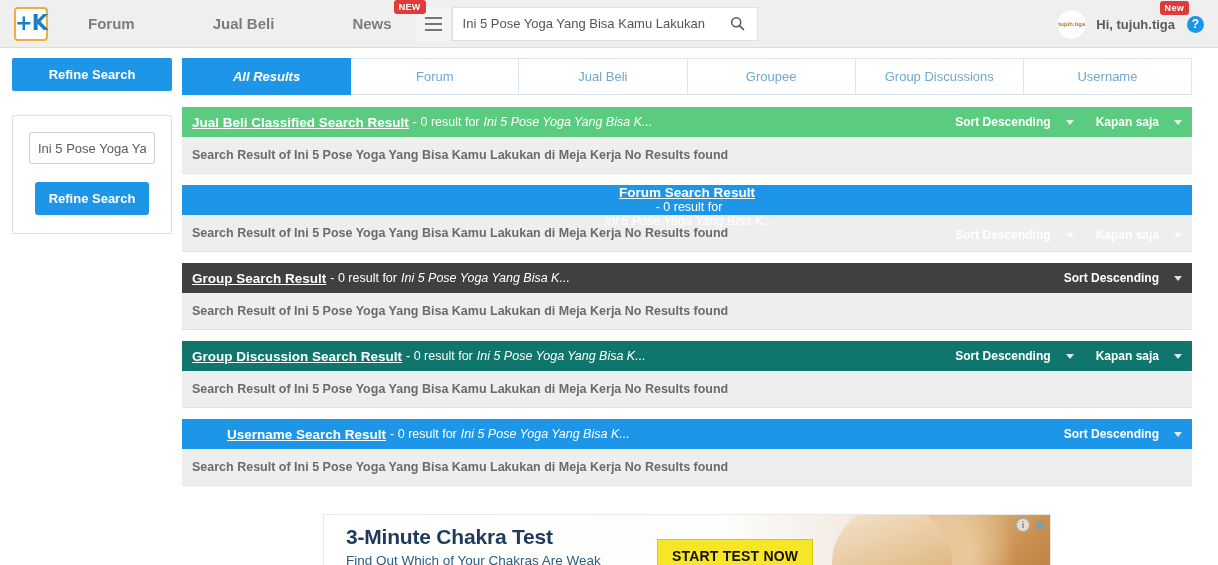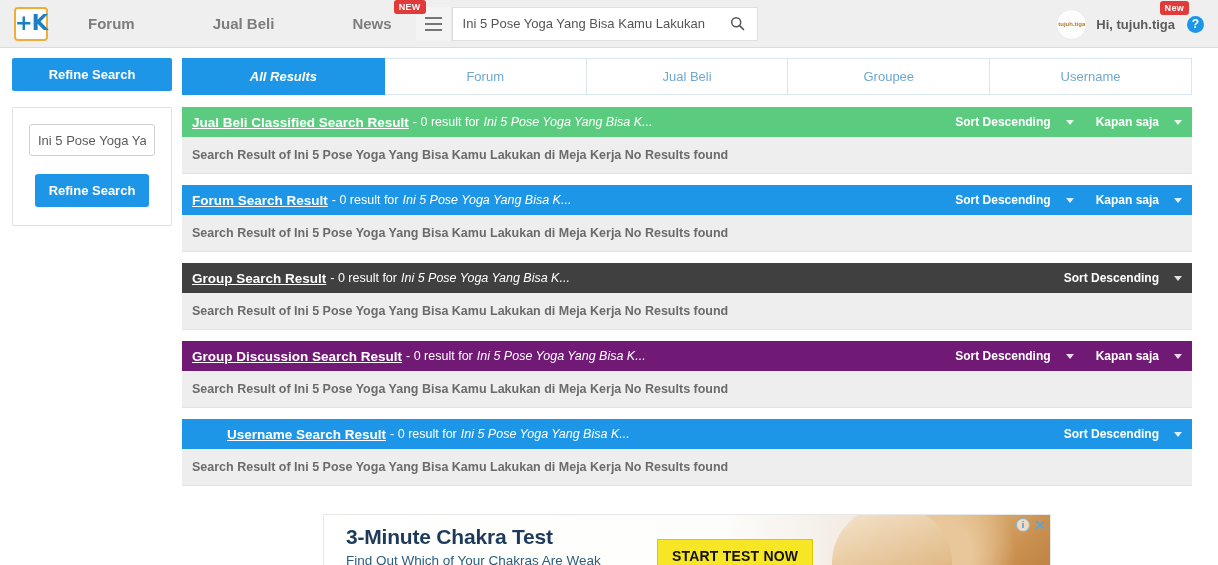--- a/index.html
+++ b/index.html
@@ -129,21 +129,21 @@
   .refine-head {
     background: #1e96e8;
     color: #fff;
     font-size: 13px; font-weight: bold;
     text-align: center;
     padding: 9px 0;
     border-radius: 2px;
     cursor: pointer;
   }
   .refine-panel {
-    margin-top: 16px;
+    margin-top: 24px;
     border: 1px solid #e0e0e0;
     background: #fff;
     padding: 16px 14px 18px 14px;
     text-align: center;
     border-radius: 2px;
   }
   .refine-input {
     width: 126px; height: 32px;
     border: 1px solid #cfcfcf;
     border-radius: 3px;
@@ -356,20 +356,23 @@
       <div class="tab">
         <span>Forum</span>
       </div>
       <div class="tab">
         <span>Jual Beli</span>
       </div>
       <div class="tab">
         <span>Groupee</span>
       </div>
       <div class="tab">
+        <span>Group Discussions</span>
+      </div>
+      <div class="tab">
         <span>Username</span>
       </div>
     </div>
 
     <div class="block">
       <div class="block-head" style="background: rgb(91, 204, 127);">
         <span class="title">Jual Beli Classified Search Result</span>
         <span class="sub">- 0 result for</span>
         <span class="sub"><i>Ini 5 Pose Yoga Yang Bisa K...</i></span>
         <span class="head-tools">
@@ -380,21 +383,21 @@
           <span class="tool">
             <span>Kapan saja</span>
             <span class="caret"></span>
           </span>
         </span>
       </div>
       <div class="block-body">Search Result of Ini 5 Pose Yoga Yang Bisa Kamu Lakukan di Meja Kerja No Results found</div>
     </div>
 
     <div class="block">
-      <div class="block-head" style="background: rgb(30, 150, 232);">
+      <div class="block-head" style="background: rgb(30, 150, 232); flex-direction: column;">
         <span class="title">Forum Search Result</span>
         <span class="sub">- 0 result for</span>
         <span class="sub"><i>Ini 5 Pose Yoga Yang Bisa K...</i></span>
         <span class="head-tools">
           <span class="tool">
             <span>Sort Descending</span>
             <span class="caret"></span>
           </span>
           <span class="tool">
             <span>Kapan saja</span>
@@ -414,21 +417,21 @@
           <span class="tool">
             <span>Sort Descending</span>
             <span class="caret"></span>
           </span>
         </span>
       </div>
       <div class="block-body">Search Result of Ini 5 Pose Yoga Yang Bisa Kamu Lakukan di Meja Kerja No Results found</div>
     </div>
 
     <div class="block">
-      <div class="block-head" style="background: #701a75;">
+      <div class="block-head" style="background: #0f766e;">
         <span class="title">Group Discussion Search Result</span>
         <span class="sub">- 0 result for</span>
         <span class="sub"><i>Ini 5 Pose Yoga Yang Bisa K...</i></span>
         <span class="head-tools">
           <span class="tool">
             <span>Sort Descending</span>
             <span class="caret"></span>
           </span>
           <span class="tool">
             <span>Kapan saja</span>

